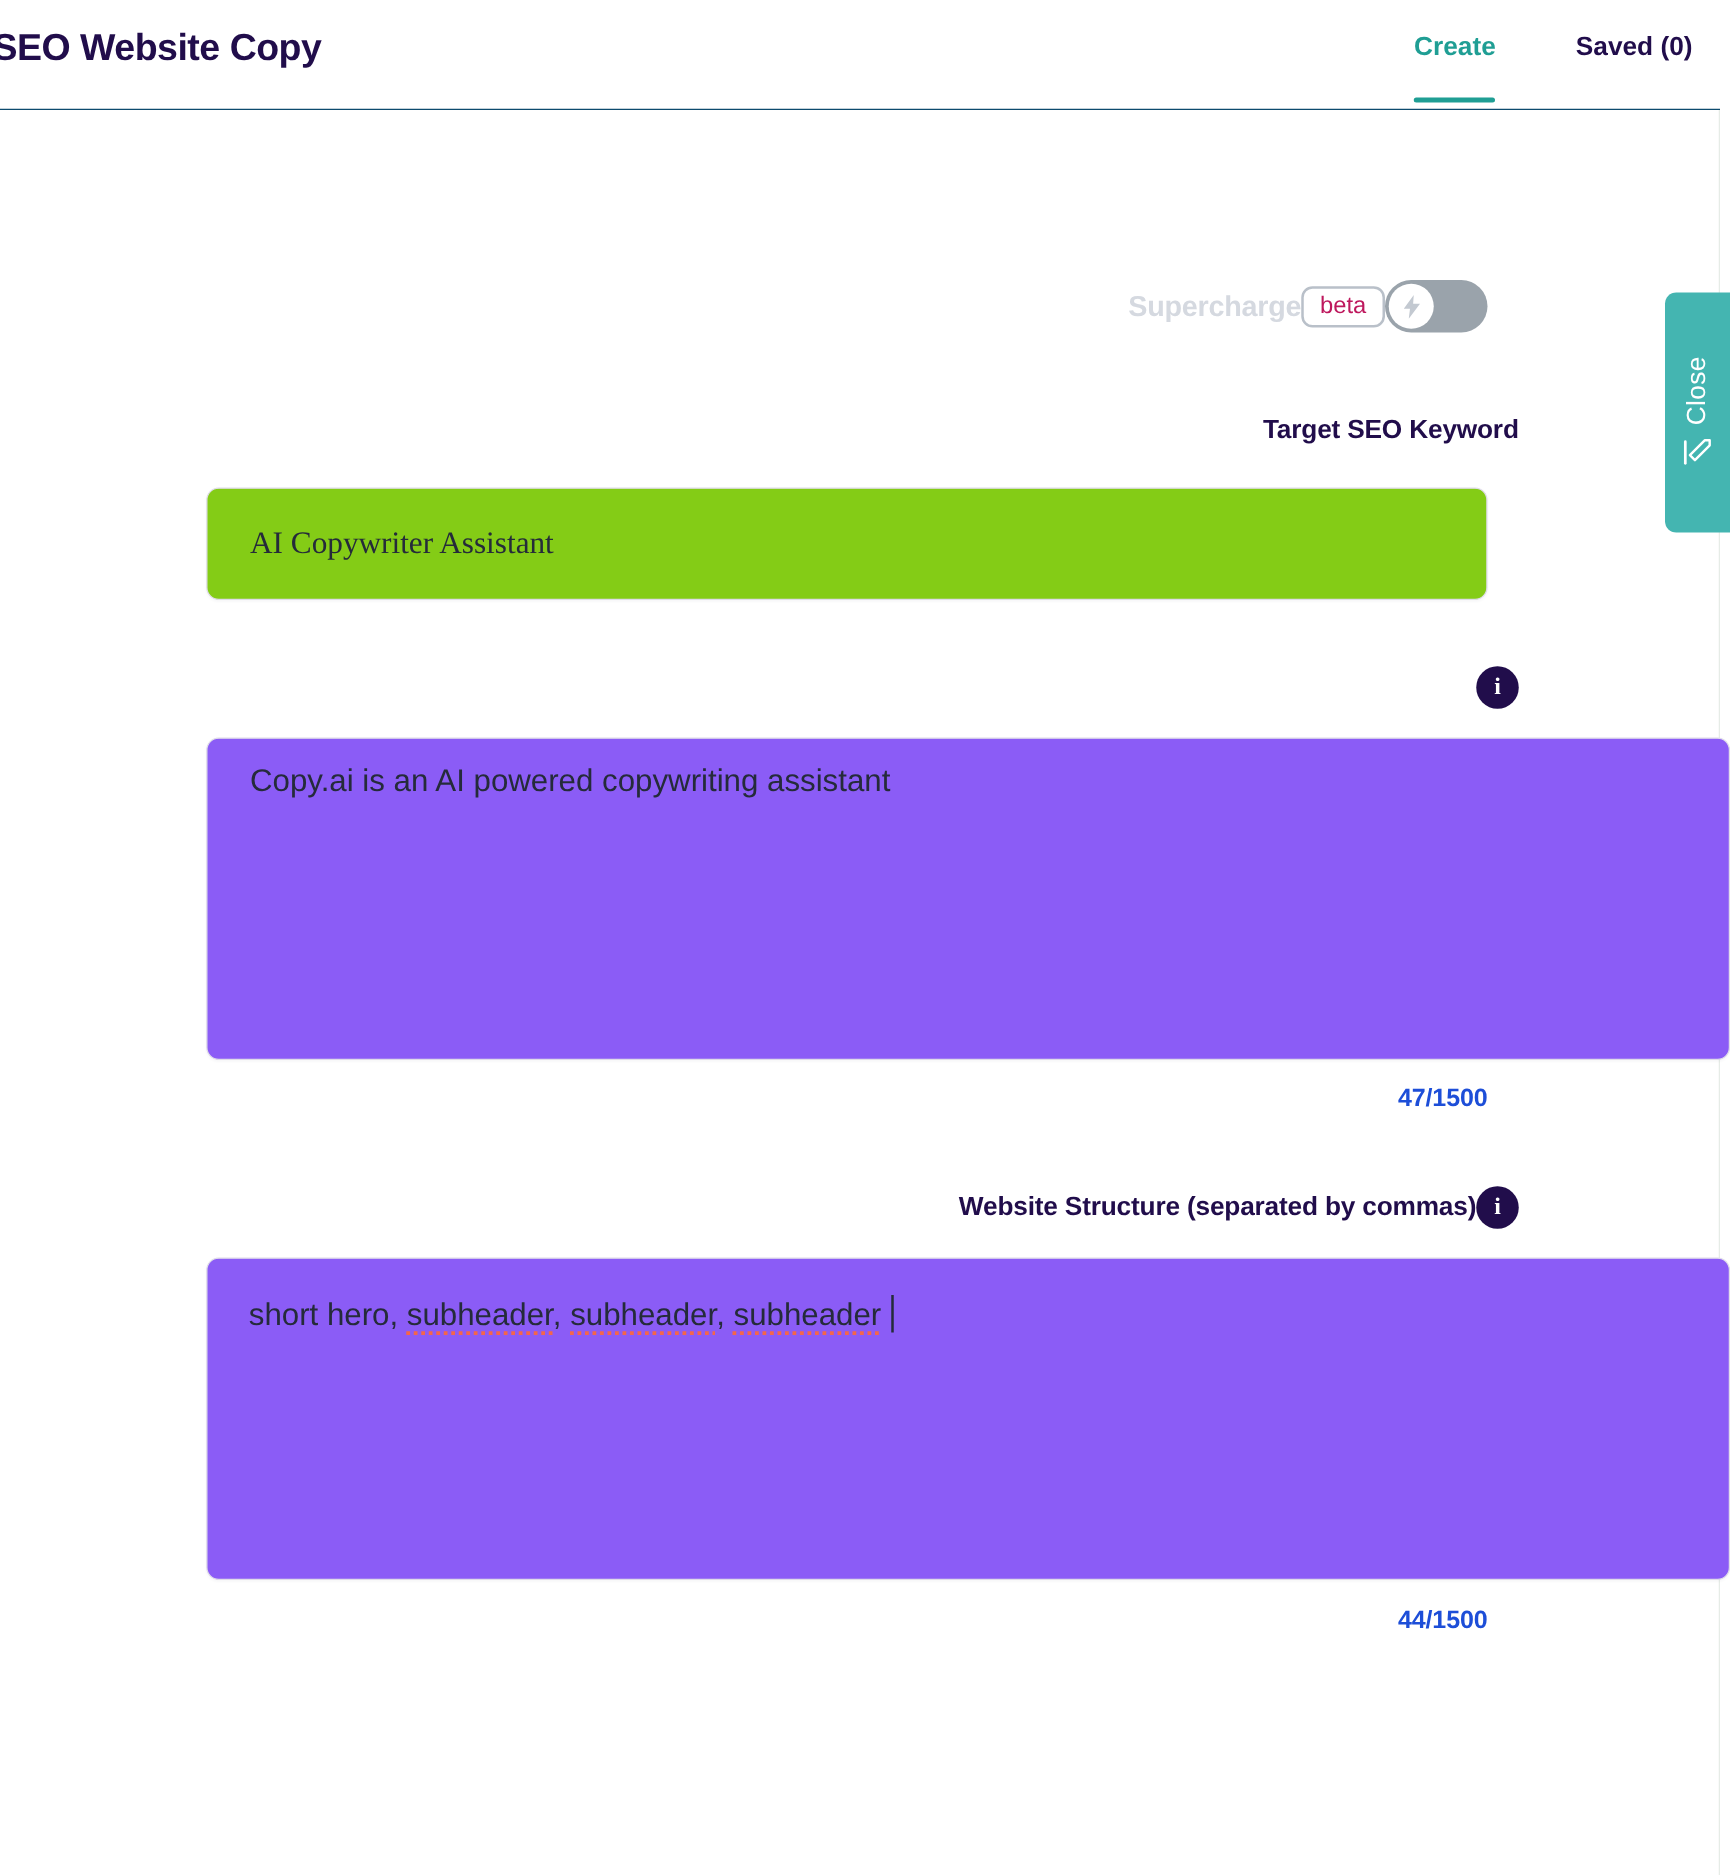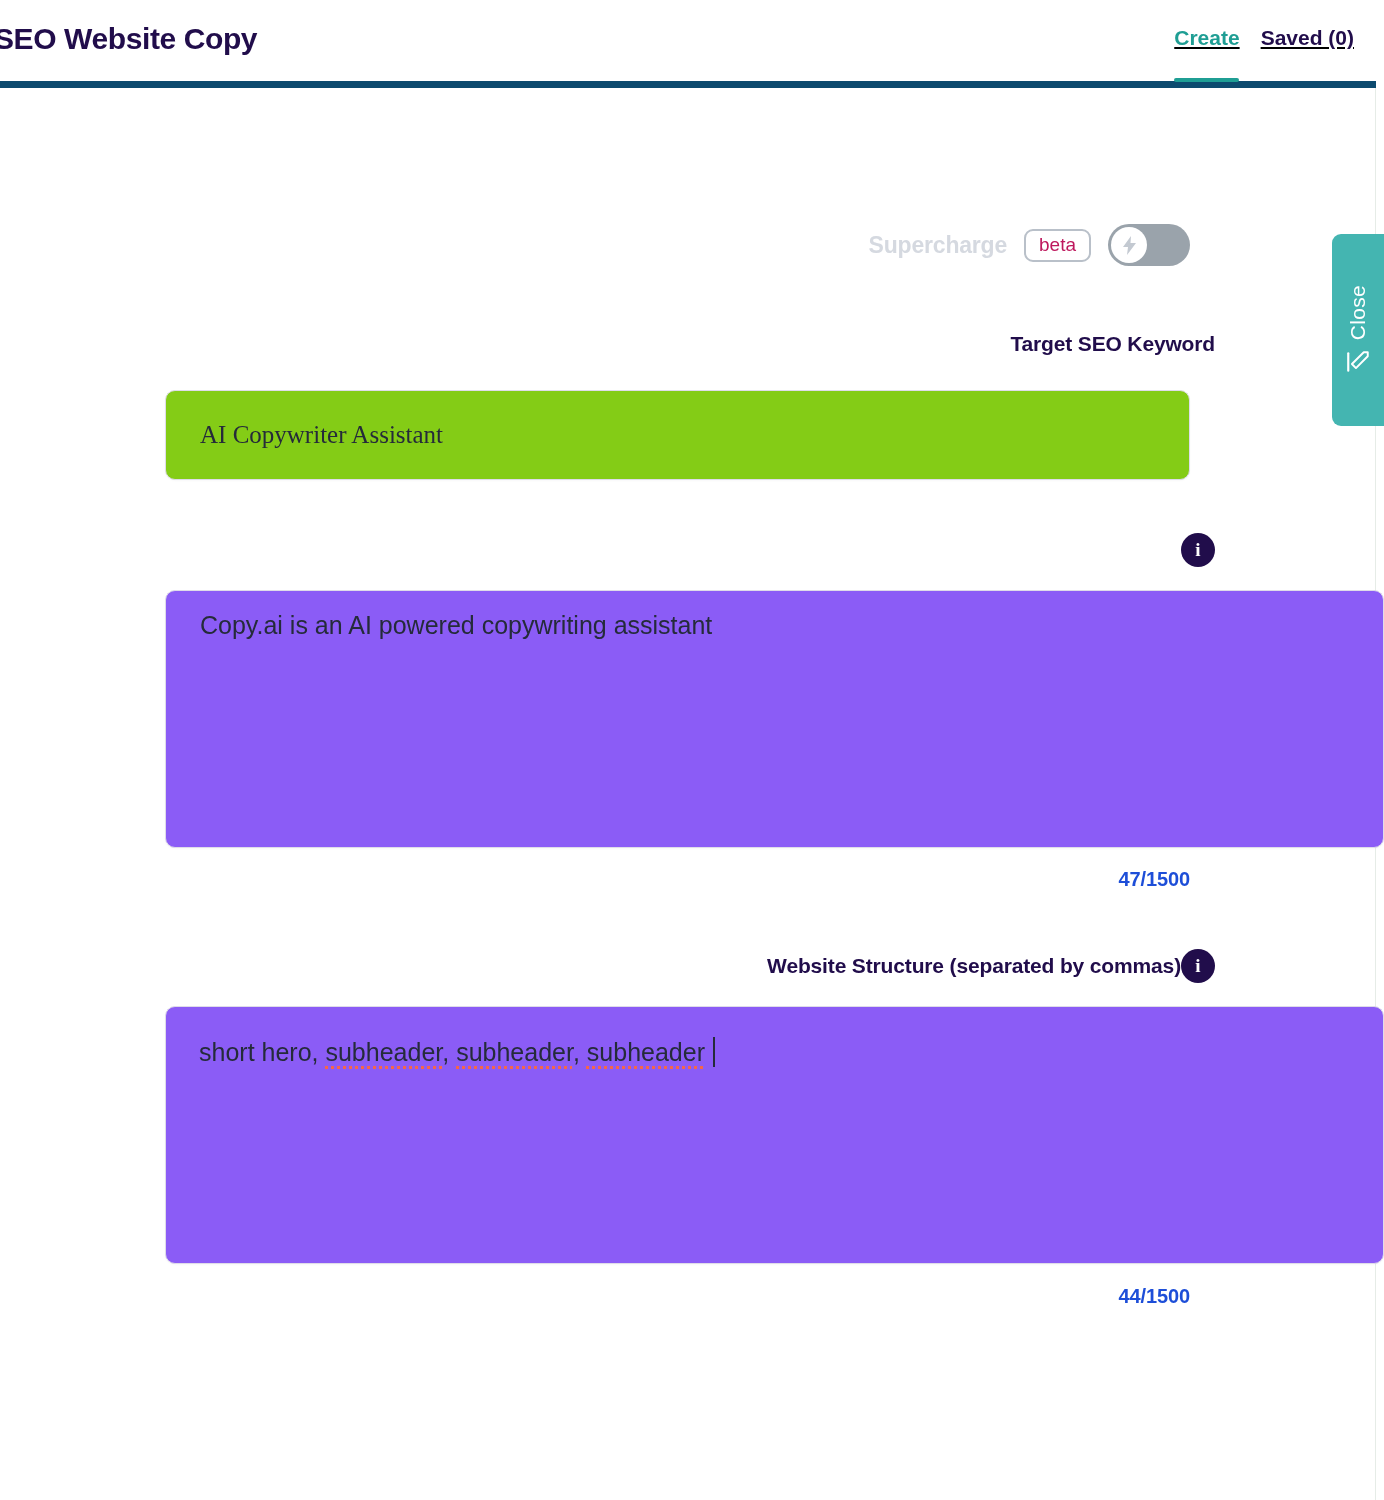--- a/index.html
+++ b/index.html
@@ -31,21 +31,21 @@
   }
 
   
   .header {
     position: absolute;
     top: 0;
     left: 0;
     width: 1376px;
     height: 88px;
     background: #ffffff;
-    border-bottom: 7px solid #0c4a6e;
+    border-bottom: 1px solid #0c4a6e;
     padding-left: 35px;
   }
 
   .header-title {
     position: absolute;
     left: -6px;
     top: 22px;
     font-size: 30px;
     font-weight: 700;
     letter-spacing: -0.4px;
@@ -53,23 +53,22 @@
     white-space: nowrap;
   }
 
   .header-tabs {
     position: absolute;
     right: 22px;
     top: 0;
     height: 88px;
     display: flex;
     align-items: flex-start;
-    gap: 21px;
+    gap: 64px;
     padding-top: 26px;
-    text-decoration: underline;
   }
 
   .tab {
     position: relative;
     font-size: 21px;
     font-weight: 700;
     color: #210d4b;
     white-space: nowrap;
     cursor: pointer;
     padding-bottom: 32px;
@@ -90,21 +89,20 @@
 
   
   .supercharge-row {
     position: absolute;
     top: 224px;
     left: 0;
     width: 1190px;
     display: flex;
     align-items: center;
     justify-content: flex-end;
-    gap: 17px;
   }
 
   .supercharge-label {
     font-size: 23px;
     font-weight: 700;
     color: #d5d9e0;
     letter-spacing: -0.2px;
   }
 
   .beta-badge {

